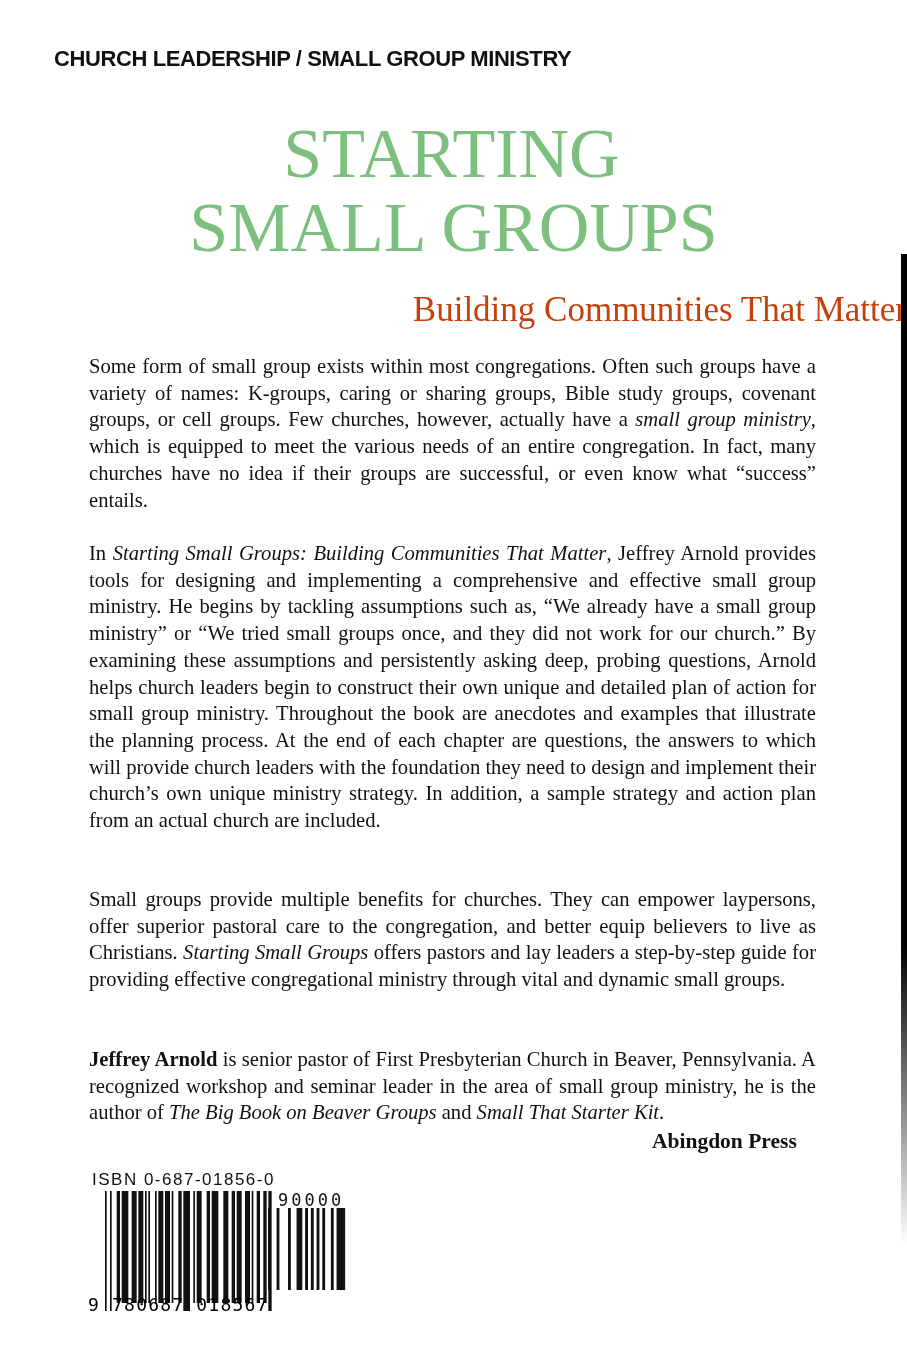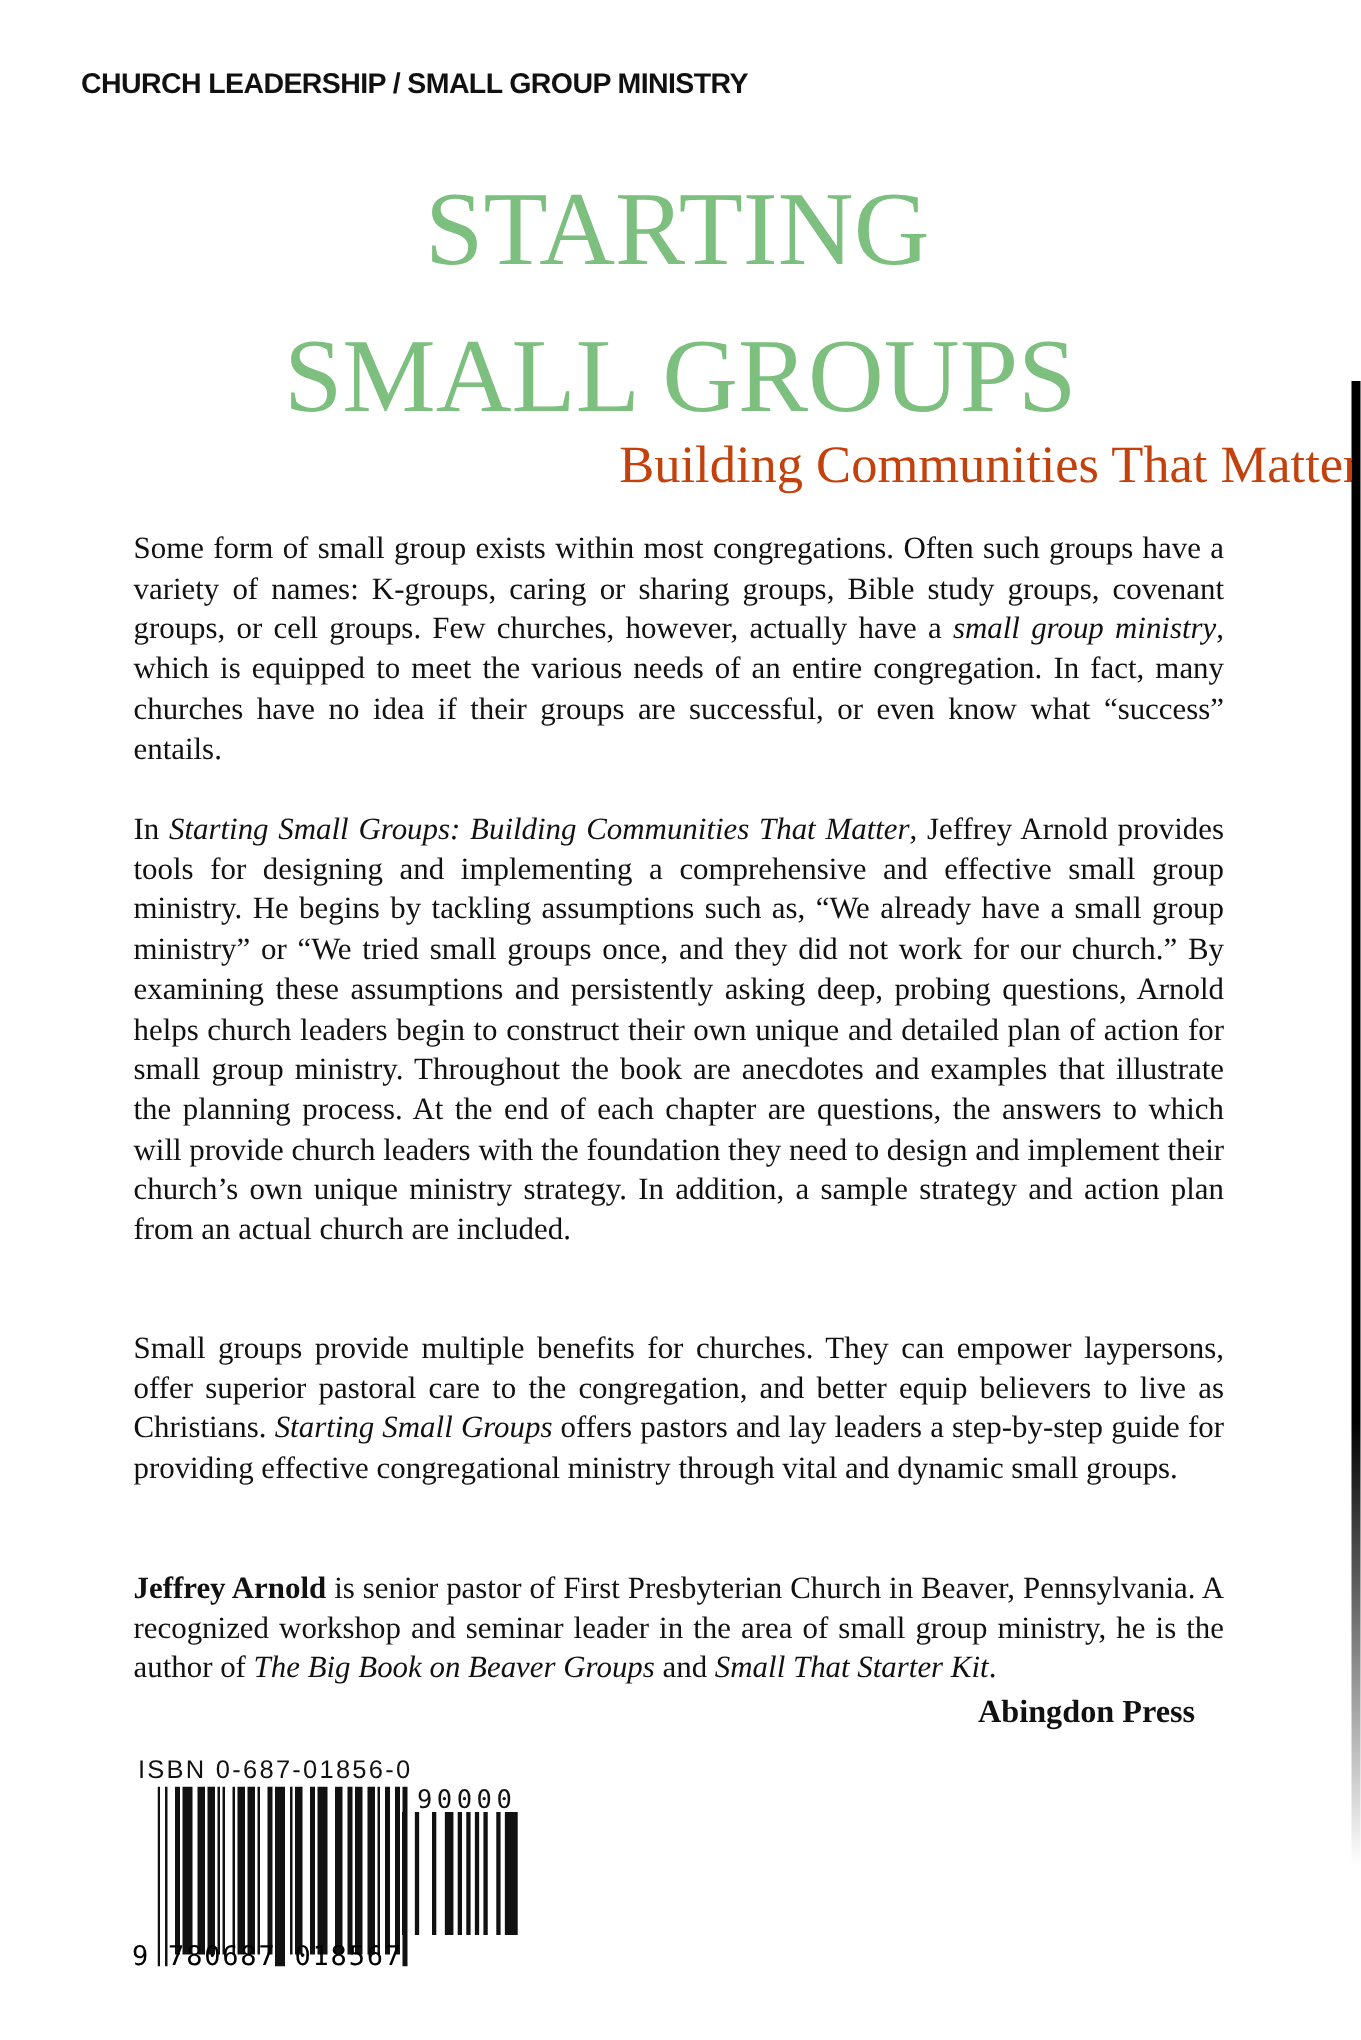--- a/index.html
+++ b/index.html
@@ -1,28 +1,28 @@
 <!DOCTYPE html>
 <html><head>
 <meta charset="utf-8">
 <style>
   html, body { margin: 0; padding: 0; background: #ffffff; }
   body { width: 907px; height: 1360px; position: relative; overflow: hidden; color: #111; }
   .category {
     position: absolute; left: 54px; top: 46px;
     font-family: "Liberation Sans", sans-serif; font-weight: bold;
-    font-size: 19px; letter-spacing: -0.4px; color: #111;
+    font-size: 22px; letter-spacing: -0.4px; color: #111;
   }
   .title {
     position: absolute; left: 0; width: 907px; text-align: center;
     font-family: "Liberation Serif", serif; color: #7cbf7f;
     font-size: 70px; line-height: 72px; letter-spacing: 0px;
   }
   .title.l1 { top: 118px; left: -2px; }
-  .title.l2 { top: 192px; left: 0px; margin-top: 24px; }
+  .title.l2 { top: 192px; left: 0px; }
   .subtitle {
     position: absolute; left: 0; width: 907px; top: 290px; text-align: right;
     font-family: "Liberation Serif", serif; 
     font-size: 35px; color: #c2410c; left: 0px;
   }
   .body-text {
     position: absolute; left: 89px; width: 727px;
     font-family: "Liberation Serif", serif; font-size: 20.6px; line-height: 26.7px;
     text-align: justify; color: #111;
   }

